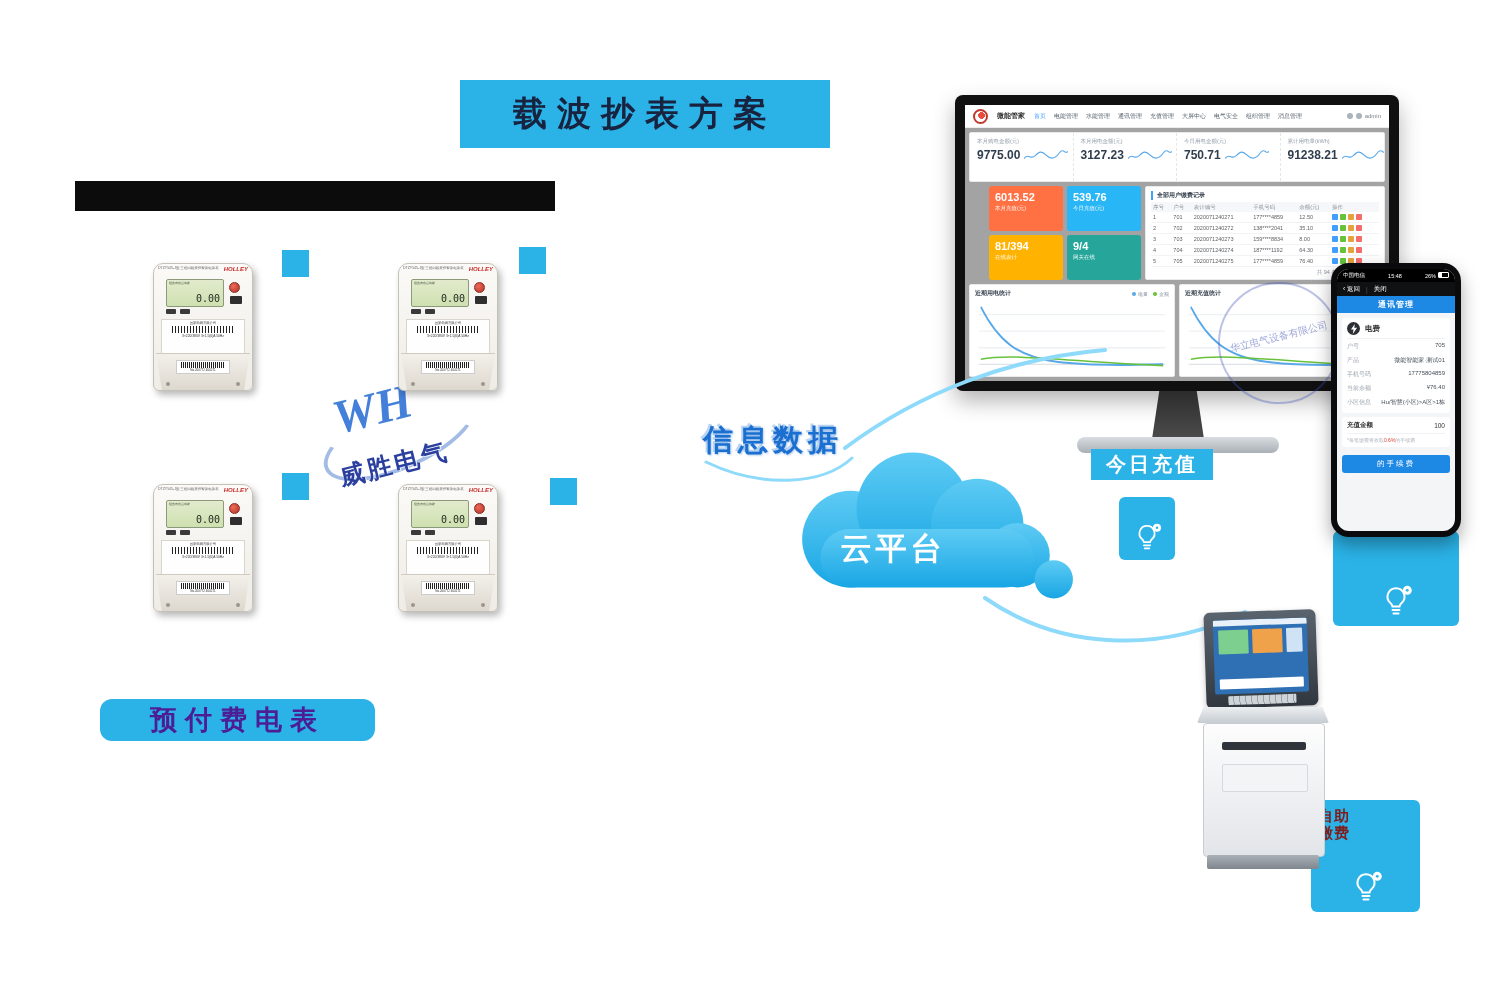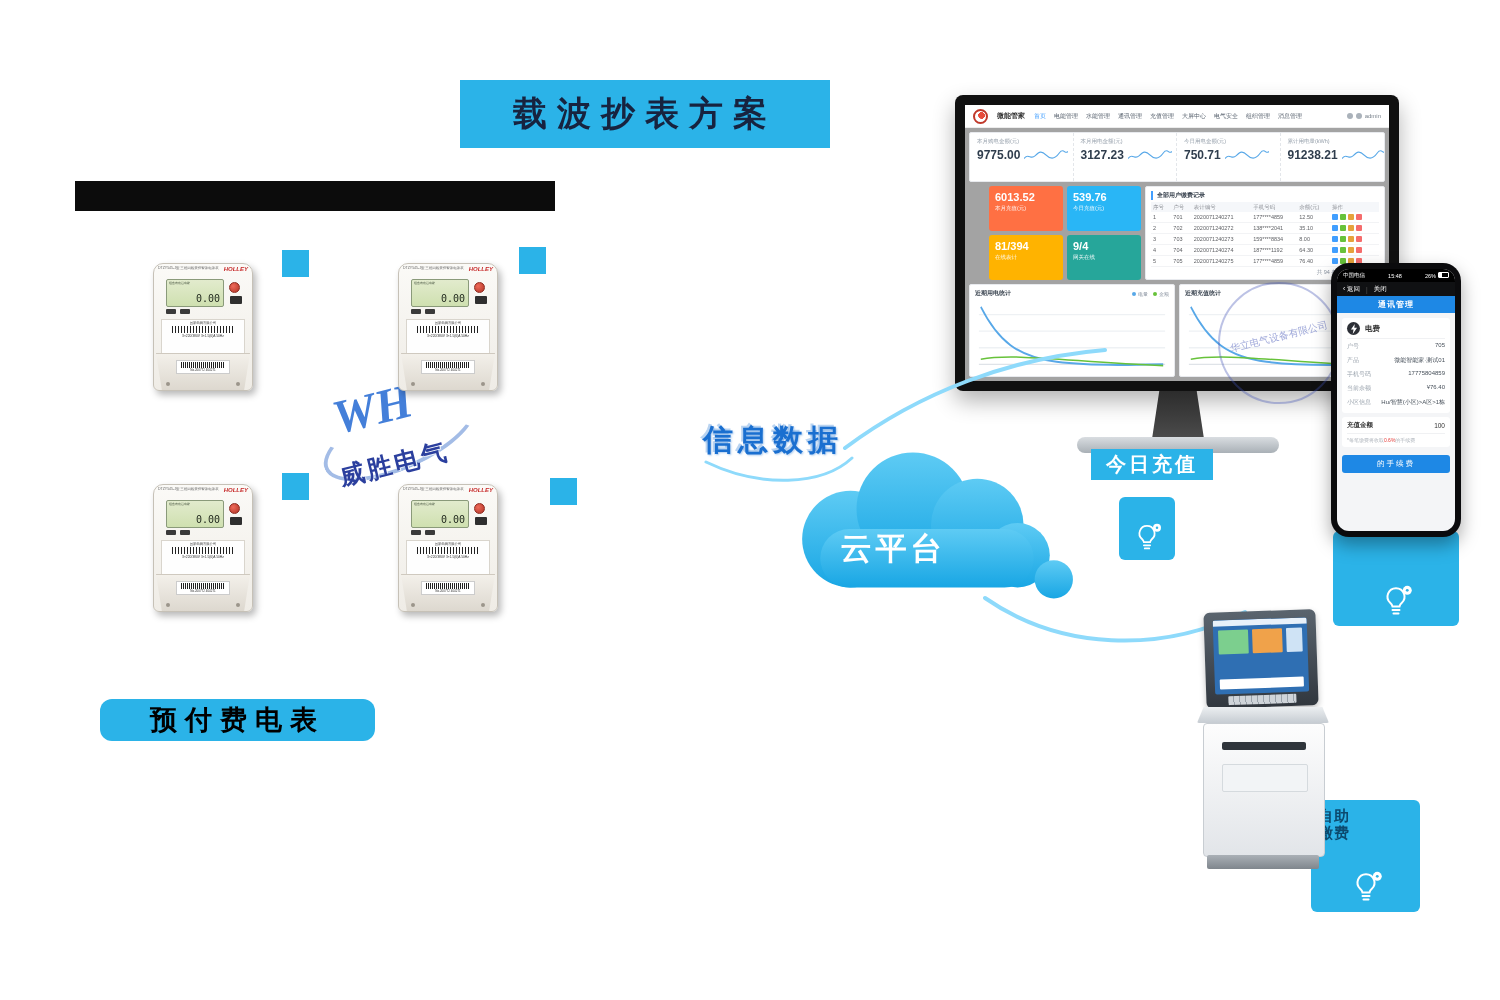--- a/index.html
+++ b/index.html
@@ -7,41 +7,41 @@
     font-family:"Liberation Sans","DejaVu Sans",sans-serif;color:#222;}
   .abs{position:absolute;}
 
   
   .title-banner{left:460px;top:80px;width:370px;height:68px;background:#2bb3e8;
     display:flex;align-items:center;justify-content:center;font-size:34px;font-weight:bold;
     letter-spacing:10px;color:#17233f;}
   .dark-banner{left:75px;top:181px;width:480px;height:30px;background:#0c0c0c;}
   .prepaid-label{left:100px;top:699px;width:275px;height:42px;background:#2bb3e8;border-radius:12px;
     display:flex;align-items:center;justify-content:center;font-size:27px;font-weight:bold;
-    letter-spacing:8px;color:#000000;}
+    letter-spacing:8px;color:#4c1d95;}
   .info-label{left:703px;top:420px;font-size:30px;font-weight:bold;letter-spacing:5px;color:#1a6fd0;
     text-shadow:-2px -2px 0 rgba(26,111,208,.30), 1px 1px 2px rgba(26,111,208,.35);}
   .remote-label{left:1091px;top:449px;width:122px;height:31px;background:#2bb3e8;
     display:flex;align-items:center;justify-content:center;font-size:20px;font-weight:bold;
     letter-spacing:3px;color:#fff;z-index:6;}
   .blue-sq{width:27px;height:27px;background:#2bb3e8;}
   .sq-1{left:282px;top:250px}.sq-2{left:519px;top:247px}.sq-3{left:282px;top:473px}.sq-4{left:550px;top:478px}
 
   
   .flow-svg{left:0;top:0;width:1500px;height:1000px;pointer-events:none;z-index:4;}
   .cloud-wrap{left:780px;top:430px;width:302px;height:182px;z-index:3;}
   .cloud-wrap svg{width:100%;height:100%;}
 
   
   .icon-box{background:#2bb3e8;border-radius:6px;z-index:2;}
   .icon-box svg{position:absolute;left:50%;bottom:4px;transform:translateX(-50%);}
   .box-remote{left:1119px;top:497px;width:56px;height:63px;z-index:6;}
   .box-right{left:1333px;top:531px;width:126px;height:95px;}
   .box-bottom{left:1311px;top:800px;width:109px;height:112px;}
-  .box-bottom .box-label{position:absolute;left:7px;top:7px;color:#0c4a6e;font-weight:bold;
+  .box-bottom .box-label{position:absolute;left:7px;top:7px;color:#7f1d1d;font-weight:bold;
     font-size:15px;width:34px;line-height:1.15;letter-spacing:1px;}
 
   
   .wm-left{left:322px;top:380px;width:170px;height:145px;transform:rotate(-14deg);z-index:1;pointer-events:none;}
   .wm-swirl{position:absolute;left:0;top:22px;width:156px;height:58px;border:4px solid rgba(52,106,200,.45);
     border-radius:50%;border-top-color:transparent;border-right-color:transparent;transform:rotate(-10deg);}
   .wm-wh{position:absolute;left:22px;top:-6px;font-family:"Liberation Serif","DejaVu Serif",serif;
     font-style:italic;font-weight:bold;font-size:48px;color:#3a79d8;opacity:.95;}
   .wm-name{position:absolute;left:14px;top:64px;font-size:25px;font-weight:bold;color:#2b3f9e;
     letter-spacing:3px;text-shadow:1px 1px 0 rgba(255,255,255,.8);}

